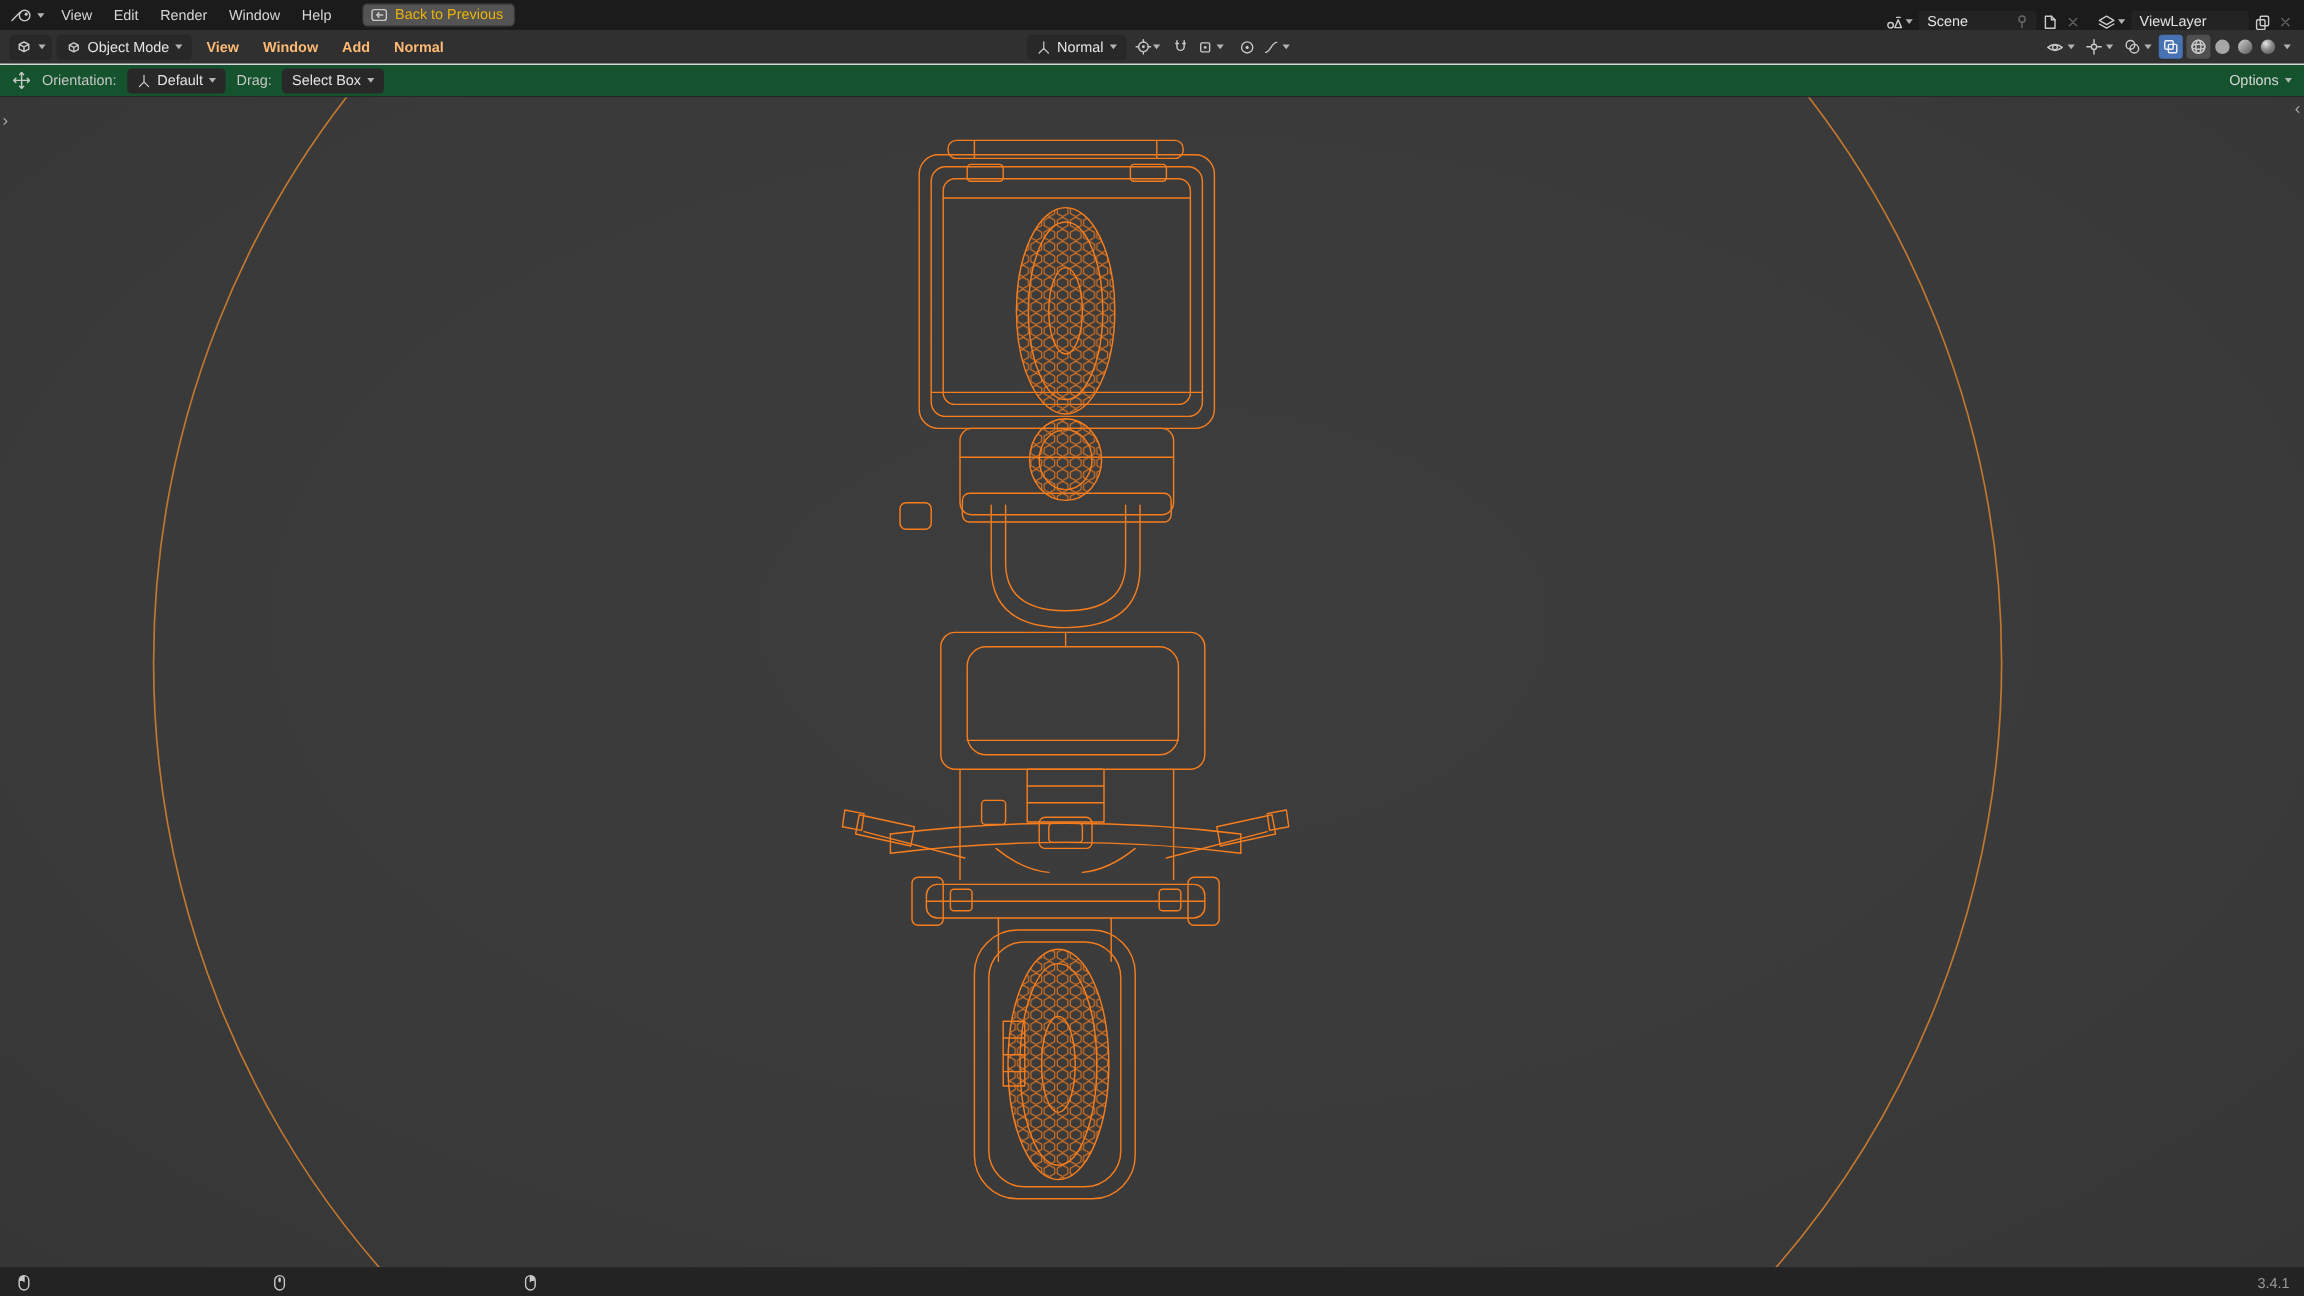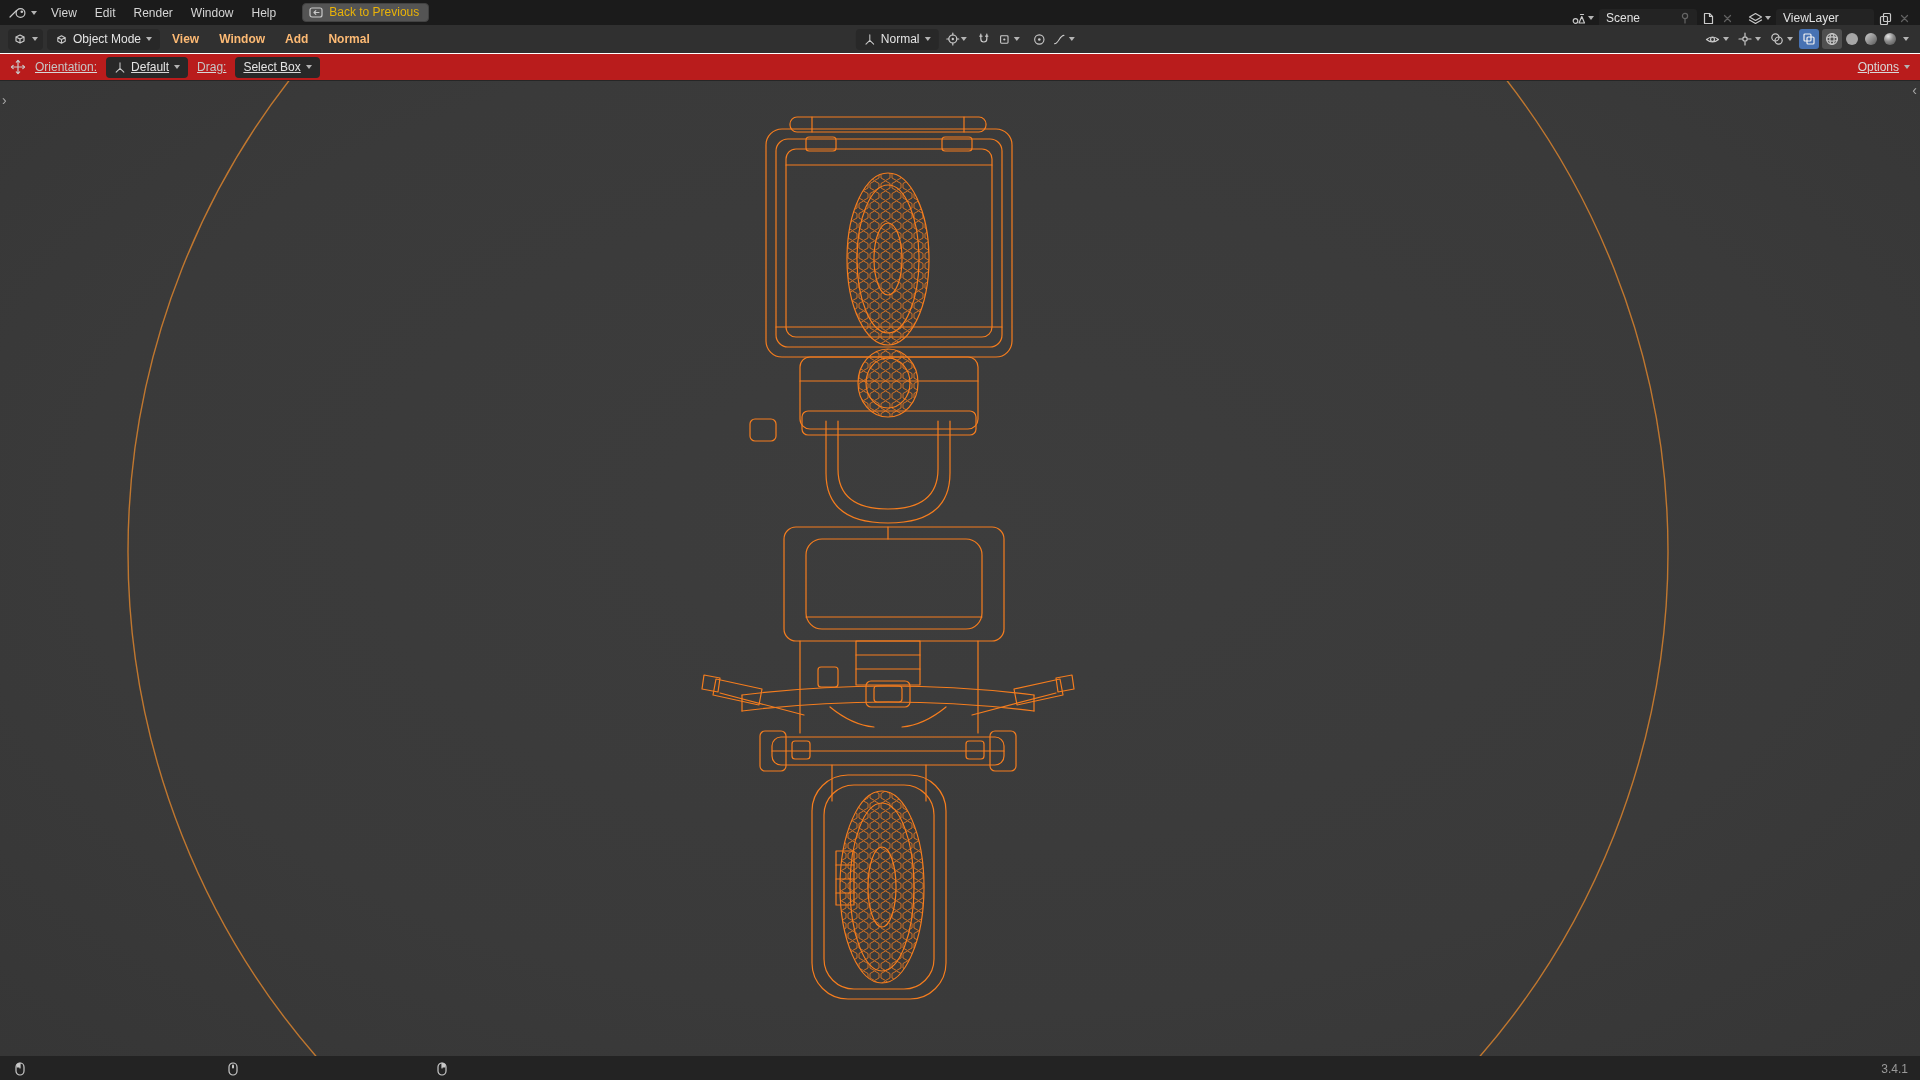--- a/index.html
+++ b/index.html
@@ -23,21 +23,21 @@
   .dd{display:flex;align-items:center;gap:5px;background:#282828;border-radius:4px;height:21px;padding:0 8px;color:#e4e4e4;}
   .hmenu{padding:3px 8px;border-radius:3px;color:#fdba74;font-weight:bold;}
   .center-cluster{position:absolute;left:50%;transform:translateX(-47%);display:flex;align-items:center;gap:7px;}
   .right-cluster{margin-left:auto;display:flex;align-items:center;gap:3px;}
   .icon-btn{display:flex;align-items:center;justify-content:center;height:20px;padding:0 3px;border-radius:3px;gap:3px;}
   .seg{display:flex;align-items:center;background:transparent;gap:1px;}
   .xray-on{background:var(--accent);}
   .pressed{background:#505050;}
   .chv{width:0;height:0;border-left:3.5px solid transparent;border-right:3.5px solid transparent;border-top:4.5px solid #b4b4b4;display:inline-block;}
   
-  .tools{height:26px;background:#b91c1c;border-bottom:1px solid #262626;display:flex;align-items:center;padding:0 10px;gap:9px;text-decoration:underline;}
+  .tools{height:26px;background:#14532d;border-bottom:1px solid #262626;display:flex;align-items:center;padding:0 10px;gap:9px;}
   .label{color:#c6c6c6;}
   .tools-right{margin-left:auto;display:flex;align-items:center;gap:5px;}
   
   .viewport{position:relative;height:975px;overflow:hidden;
     background:radial-gradient(ellipse at 50% 45%, #3d3d3d 0%, #3a3a3a 65%, #363636 100%);}
   svg.scene3d{position:absolute;inset:0;display:block;}
   .wire *{stroke:var(--wire);fill:none;stroke-width:1.2;stroke-linejoin:round;stroke-linecap:round;}
   .wire .tread{fill:url(#tread);}
   #tread path{stroke:var(--wire);stroke-width:.8;fill:none;}
   .circle-obj{stroke:var(--circle);fill:none;stroke-width:1.4;}

